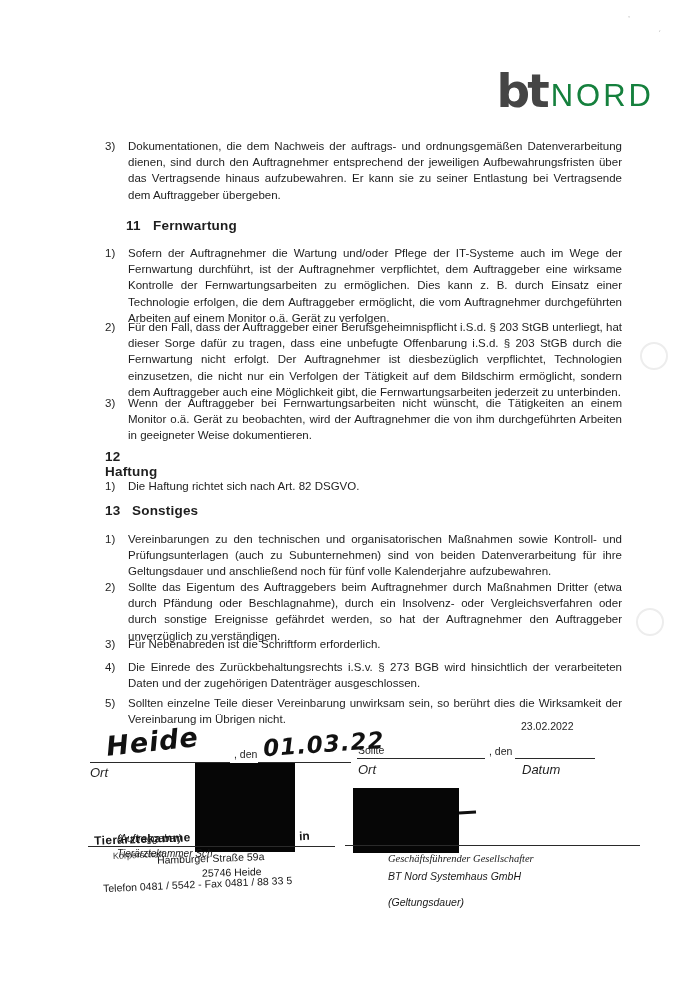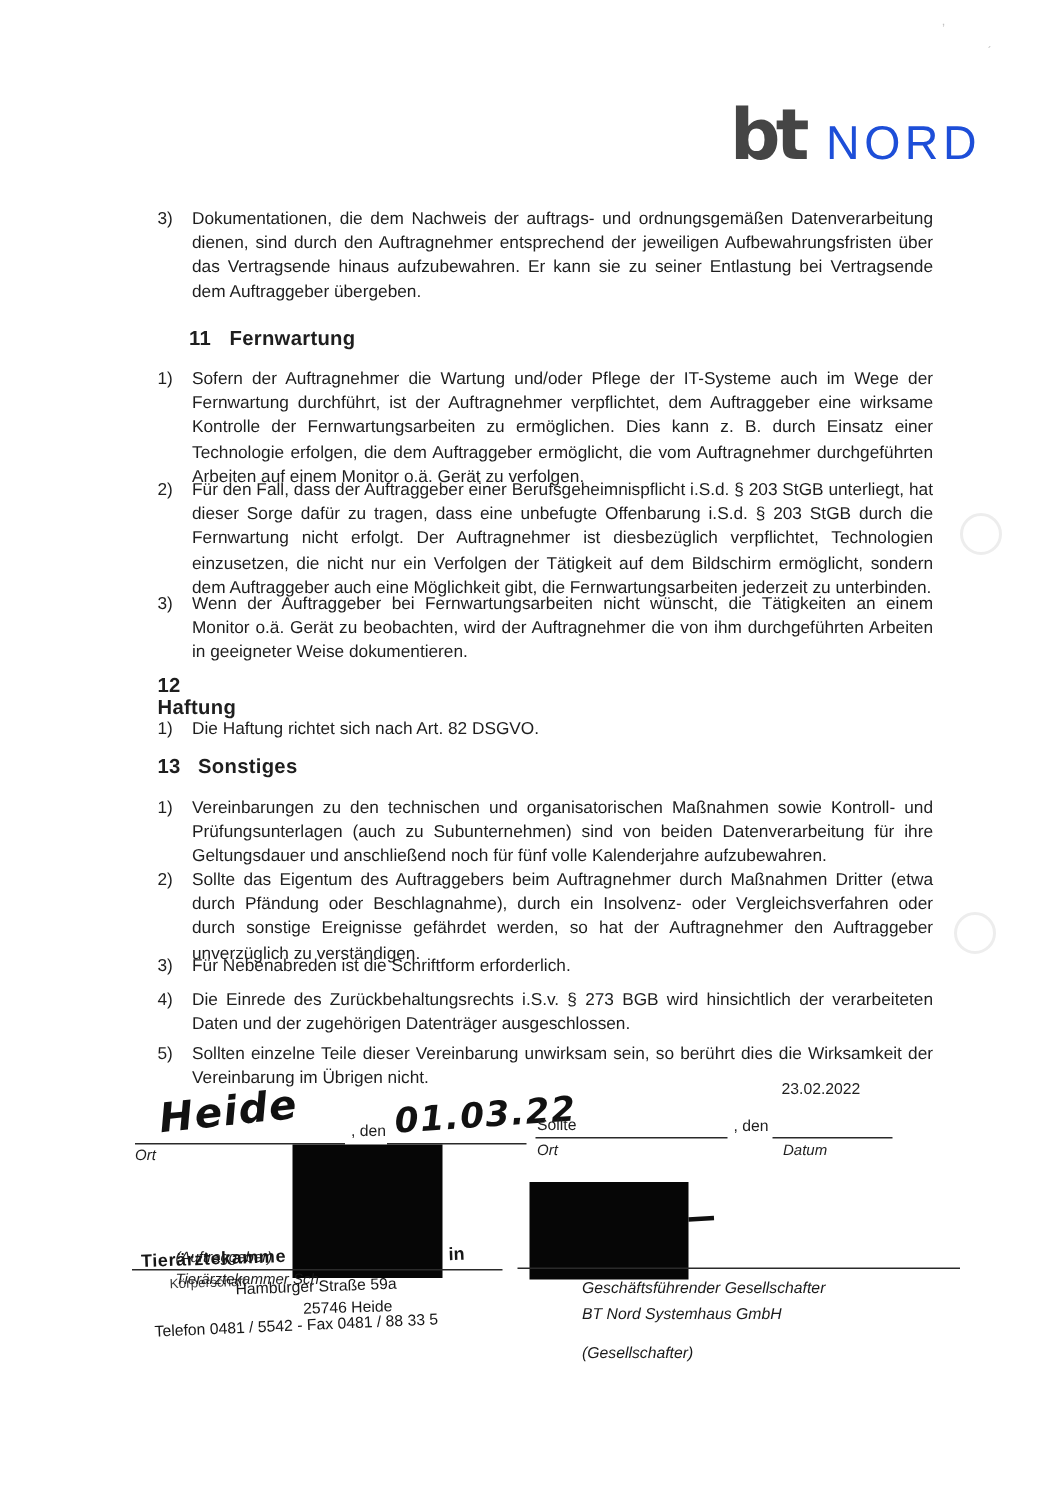--- a/index.html
+++ b/index.html
@@ -6,30 +6,30 @@
   .page{
     position:relative;
     width:700px;height:990px;
     background:#ffffff;
     font-family:"Liberation Sans", sans-serif;
     color:#1e1e1e;
     overflow:hidden;
     margin:0 auto;
   }
   
-  .logo{position:absolute;top:70px;right:46px;display:flex;align-items:flex-end;gap:14px;}
+  .logo{position:absolute;top:70px;right:46px;display:flex;align-items:flex-end;gap:4px;}
   .logo-mark{
     font-family:"DejaVu Sans", sans-serif;
     font-weight:900;font-size:47px;line-height:42px;
     color:#454545;letter-spacing:-3px;
   }
   .logo-text{
     font-family:"Liberation Sans", sans-serif;
     font-size:31px;line-height:33px;font-weight:400;
-    color:#1d4ed8;letter-spacing:3px;
+    color:#15803d;letter-spacing:3px;
     transform:scaleY(1.02);
     text-align:center;
   }
   
   .speck{position:absolute;color:#c3c3c3;font-size:9px;}
   .punch{position:absolute;width:24px;height:24px;border-radius:50%;border:2px solid #ededed;}
   
   .block{position:absolute;left:105px;width:517px;display:flex;}
   .num{width:23px;flex-shrink:0;font-size:11.5px;line-height:16.2px;}
   .txt{flex:1;font-size:11.5px;line-height:16.2px;text-align:justify;hyphens:none;}
@@ -37,21 +37,21 @@
   .heading .h-num{width:27px;flex-shrink:0;}
   
   .sig-line{position:absolute;border-bottom:1.3px solid #2a2a2a;height:0;}
   .script{
     position:absolute;
     font-family:"DejaVu Sans", sans-serif;
     font-style:italic;font-weight:600;
     color:#111;
   }
   .small-label{position:absolute;font-size:10.5px;color:#1e1e1e;}
-  .italic-label{position:absolute;font-style:italic;font-size:10px;color:#1e1e1e;}
+  .italic-label{position:absolute;font-style:italic;font-size:13px;color:#1e1e1e;}
   .redaction{position:absolute;background:#060606;}
   .stroke{position:absolute;background:#101010;}
   .stamp-text{position:absolute;color:#161616;}
   .party-text{position:absolute;font-style:italic;font-size:10.5px;color:#1a1a1a;margin-left:33px;}
 </style>
 </head>
 <body>
 
 <div class="page">
 
@@ -145,17 +145,17 @@
 
   <div class="stamp-text" style="left:94px;top:832px;font-weight:700;font-size:12px;letter-spacing:0.4px;transform:rotate(-2deg);">Tierärztekamme</div>
   <div class="stamp-text" style="left:299px;top:829px;font-weight:700;font-size:12px;transform:rotate(-2deg);">in</div>
   <div class="party-text" style="left:84px;top:848px;font-size:10px;">Tierärztekammer Sch</div>
   <div class="stamp-text" style="left:113px;top:850px;font-size:9px;transform:rotate(-2deg);opacity:0.85;">Körperschaft</div>
   <div class="stamp-text" style="left:157px;top:852px;font-size:10.5px;transform:rotate(-2deg);">Hamburger Straße 59a</div>
   <div class="stamp-text" style="left:202px;top:866px;font-size:10.5px;transform:rotate(-1.5deg);">25746 Heide</div>
   <div class="stamp-text" style="left:103px;top:878px;font-size:10.5px;transform:rotate(-2.5deg);">Telefon 0481 / 5542 - Fax 0481 / 88 33 5</div>
   <div class="party-text" style="left:84px;top:833px;font-size:10px;">(Auftraggeber)</div>
 
-  <div class="party-text" style="left:355px;top:853px;">Geschäftsführender Gesellschafter</div>
+  <div class="party-text" style="left:355px;top:853px;font-family:Liberation Serif, serif;">Geschäftsführender Gesellschafter</div>
   <div class="party-text" style="left:355px;top:870px;">BT Nord Systemhaus GmbH</div>
-  <div class="party-text" style="left:355px;top:896px;">(Gesellschafter)</div>
+  <div class="party-text" style="left:355px;top:896px;">(Geltungsdauer)</div>
 
 </div>
 
 </body></html>

